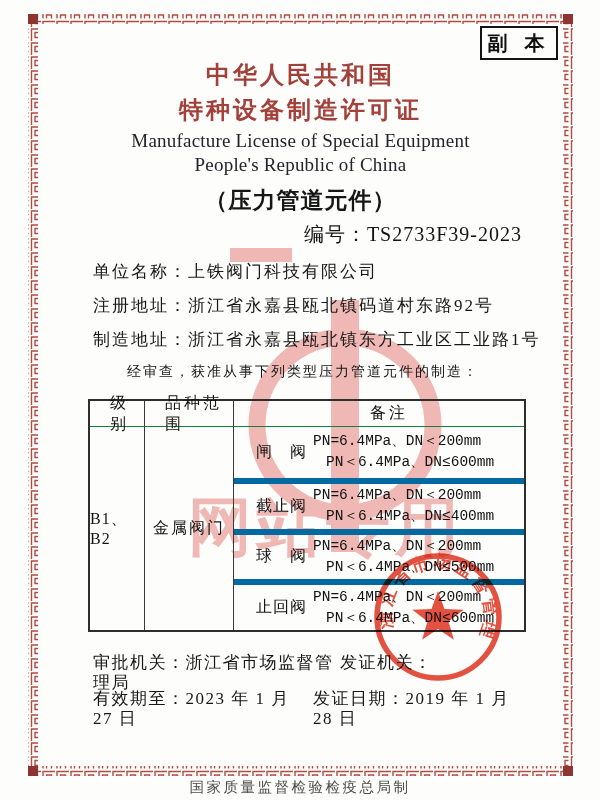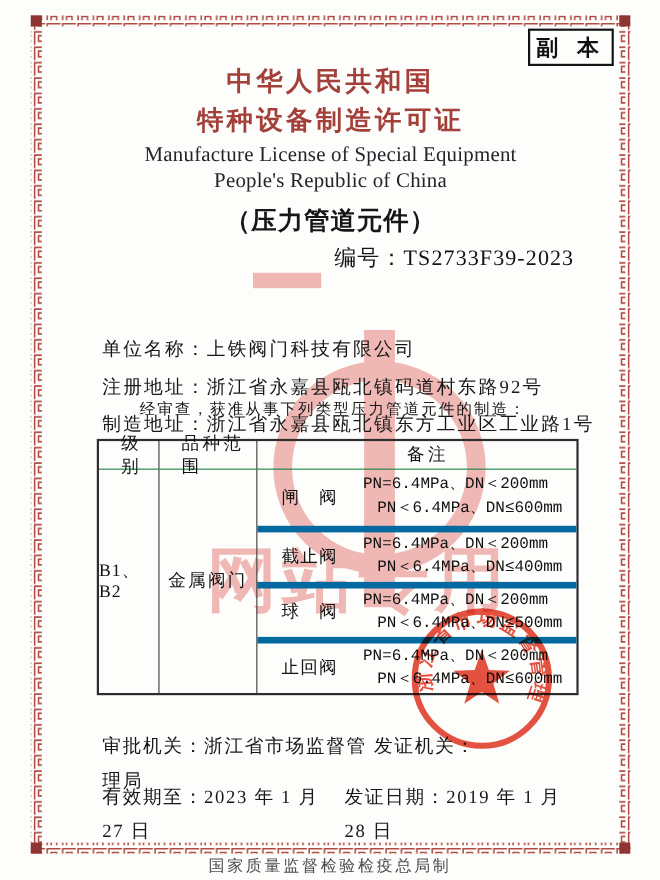--- a/index.html
+++ b/index.html
@@ -21,45 +21,45 @@
   
   .titles{left:28px;right:27px;text-align:center;z-index:4;}
   .cn-title{font-family:"Liberation Sans","DejaVu Sans",sans-serif;font-weight:bold;
     color:#a4403a;font-size:24px;letter-spacing:3px;line-height:33px;}
   .en-title{font-weight:normal;color:#23232b;font-size:19px;line-height:24px;letter-spacing:0.2px;}
   .subtitle{font-family:"Liberation Sans","DejaVu Sans",sans-serif;font-weight:bold;
     color:#161616;font-size:23px;letter-spacing:1px;}
   .license-no{right:78px;top:221px;font-size:20px;color:#141414;z-index:4;letter-spacing:1px;}
 
   
-  .fields{left:93px;top:260px;font-size:17px;letter-spacing:2px;color:#171717;z-index:4;margin-top:46px;}
+  .fields{left:93px;top:260px;font-size:17px;letter-spacing:2px;color:#171717;z-index:4;}
   .fields .row{height:34px;line-height:24px;}
   .statement{left:127px;top:363px;font-size:14px;letter-spacing:2px;color:#171717;z-index:4;}
 
   
   .lic-table{
     left:88px;top:399px;width:434px;height:229px;border:2px solid #2e2e2e;z-index:4;
     display:grid;grid-template-columns:55px 89px 1fr;grid-template-rows:26px 1fr 1fr 1fr 1fr;
     font-size:16px;color:#141414;background:transparent;
   }
   .cell{display:flex;align-items:center;justify-content:center;}
   .hdr{border-bottom:1px solid #15803d;letter-spacing:3px;padding-left:20px;}
   .cR{border-right:1px solid #3a3a3a;}
   .level-cell{grid-column:1;grid-row:2/6;letter-spacing:1px;}
   .cat-cell{grid-column:2;grid-row:2/6;letter-spacing:2px;}
   .remark{grid-column:3;flex-direction:row;justify-content:flex-start;align-items:center;
-    padding-left:22px;gap:23px;}
+    padding-left:22px;gap:6px;}
   .remark.sep{border-top:6px solid #0369a1;}
   .valve-name{letter-spacing:1px;white-space:pre;}
   .spec{font-family:"Liberation Mono","DejaVu Sans Mono",monospace;font-size:14.5px;line-height:21px;color:#101010;}
   .spec .l2{margin-left:13px;}
 
   
   .bottom-fields{left:93px;top:653px;font-size:17px;letter-spacing:1.5px;color:#171717;z-index:4;width:440px;}
-  .bf-row{display:flex;height:36px;line-height:31px;margin-top:10px;}
+  .bf-row{display:flex;height:36px;line-height:20px;}
   .bf-left{width:247px;}
   .footer-note{left:0;right:0;top:778px;text-align:center;font-size:14.5px;letter-spacing:2.5px;color:#4b4b4b;z-index:4;}
 </style>
 </head>
 <body>
 
 <div class="page">
 
   <svg class="layer" width="600" height="800" style="z-index:1">
     <defs>

